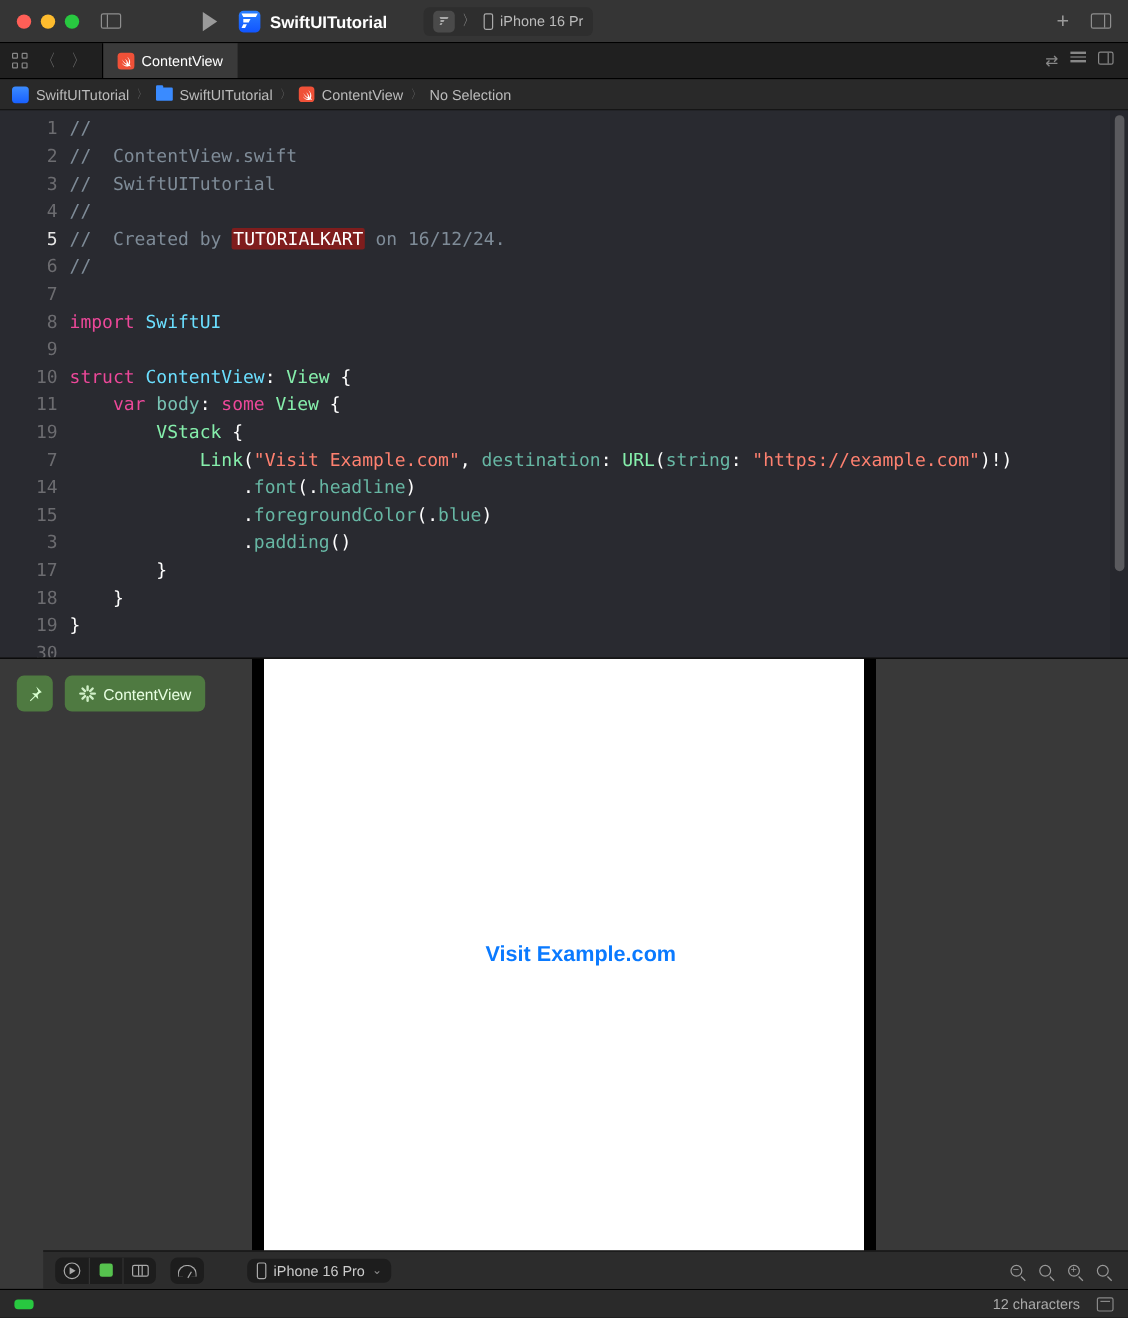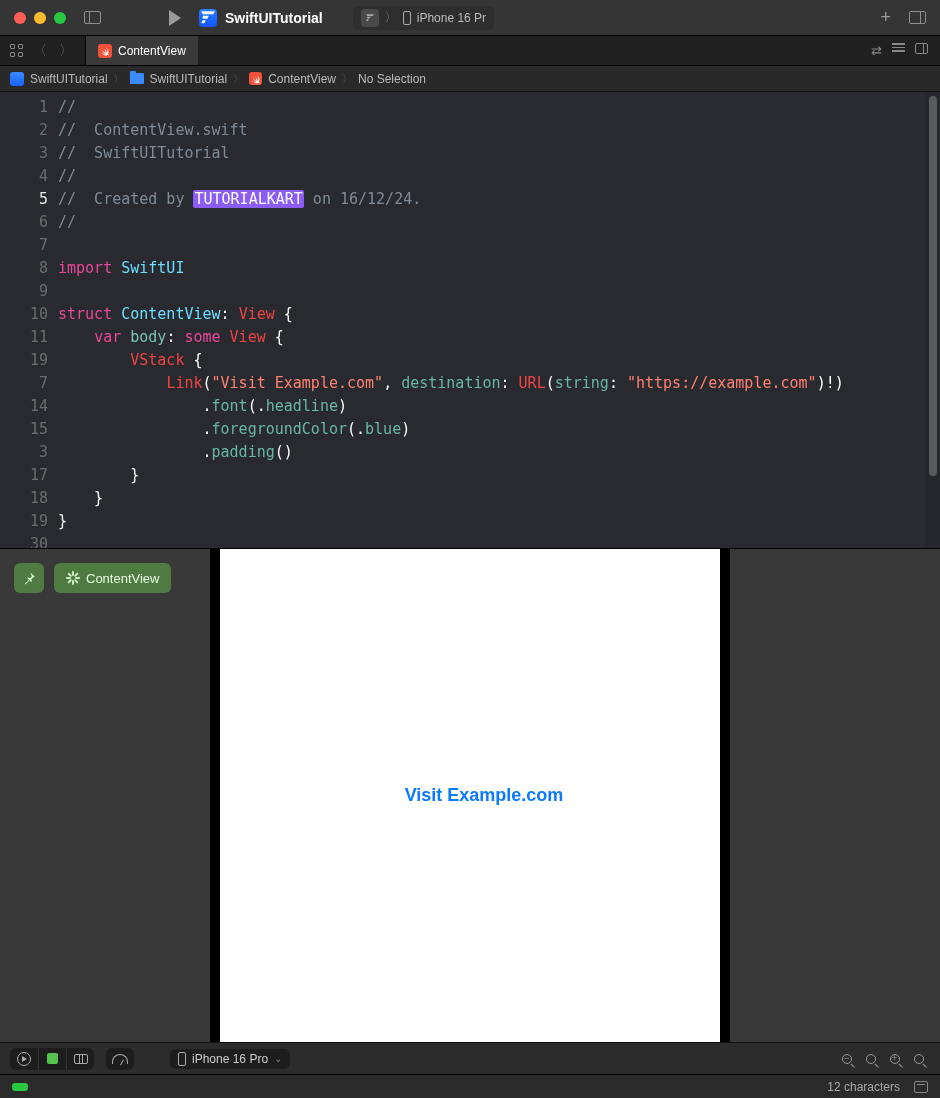--- a/index.html
+++ b/index.html
@@ -167,27 +167,27 @@
   .gutter {
     width: 58px; text-align: right; padding-right: 10px;
     color: #6c6c70; user-select: none; padding-top: 4px;
   }
   .gutter .ln { height: 23px; }
   .gutter .ln.cur { color: #e6e6e6; }
   .code { padding-top: 4px; white-space: pre; color: #d0d0d0; flex:1;}
   .code-line { height: 23px; }
   .tk-cm  { color: #7f8c98; }
   .tk-kw  { color: #ec4899; }
-  .tk-ty  { color: #ef4444; }
+  .tk-ty  { color: #86efac; }
   .tk-tyb { color: #6bdfff; font-style: normal; }
   .tk-fn  { color: #67b7a4; }
   .tk-var { color: #78c2b3; }
   .tk-str { color: #ff8170; }
   .tk-pl  { color: #ffffff; }
-  .tk-sel { background: #8b5cf6; color: #fff; border-radius: 2px; padding: 0 1px;}
+  .tk-sel { background: #7f1d1d; color: #fff; border-radius: 2px; padding: 0 1px;}
   .editor-scroll {
     position: absolute; right: 0; top: 0; bottom: 0; width: 15px;
     background: rgba(0,0,0,0.05);
   }
   .editor-scroll .thumb {
     position: absolute; top: 4px; right: 3px; width: 8px; height: 380px;
     background: #5a5a5e; border-radius: 4px;
   }
 
   
@@ -249,20 +249,21 @@
     margin-left: 28px;
   }
 
   
   .canvas-tb {
     height: 32px;
     background: #2c2c2c;
     display: flex; align-items: center;
     padding: 0 10px; gap: 6px;
     border-top: 1px solid #111;
+    margin-left: 36px;
   }
   .ctb-seg {
     display: flex; background: #1d1d1d; border-radius: 6px; overflow: hidden;
   }
   .ctb-btn {
     width: 28px; height: 22px; display:flex; align-items:center; justify-content:center;
     color: #aaa;
   }
   .ctb-btn.green { color: #60c060; }
   .ctb-btn + .ctb-btn { border-left: 1px solid #333; }

